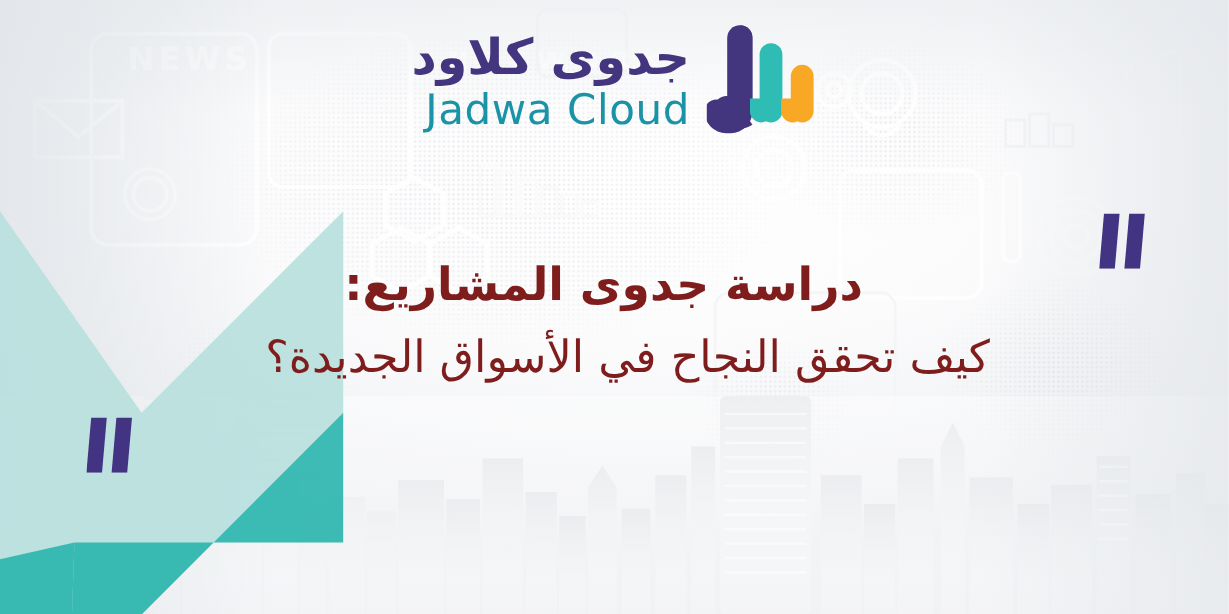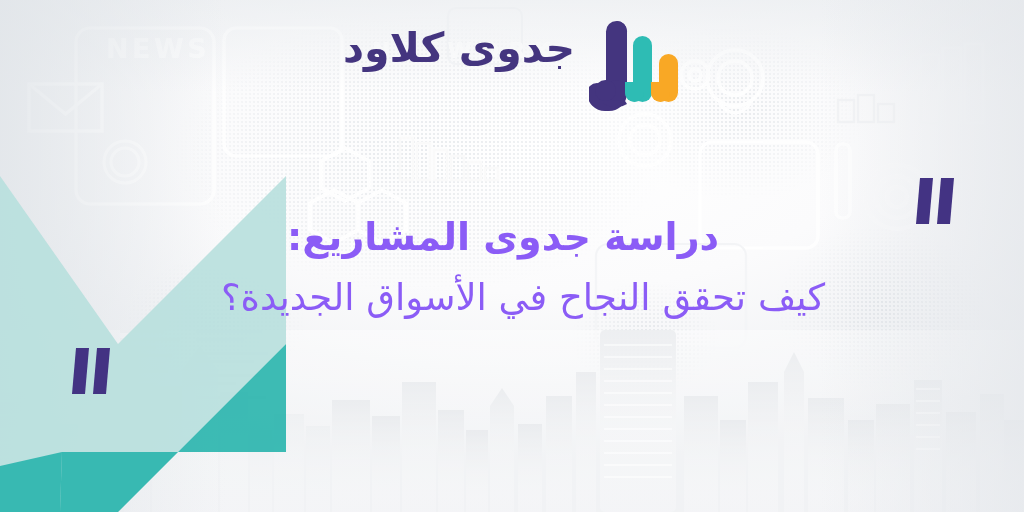--- a/index.html
+++ b/index.html
@@ -94,21 +94,21 @@
   }
   .logo-mark { width: 92px; height: 96px; flex: none; }
 
   
   .headline {
     position: absolute;
     left: 4px; right: 0;
     top: 214px;
     direction: rtl;
     text-align: center;
-    color: #8b5cf6;
+    color: #7f1d1d;
   }
   .headline-1 {
     font-size: 38px;
     font-weight: 700;
     line-height: 1.22;
     padding-right: 22px;
     white-space: nowrap;
   }
   .headline-2 {
     font-size: 37px;
@@ -311,20 +311,21 @@
     <polygon points="0,176 0,512 118,512 286,344 286,176 118,344" fill="#b9e0dd" opacity="0.92"></polygon>
     <polygon points="0,512 46,512 46,466 0,466" fill="#b9e0dd" opacity="0"></polygon>
     <polygon points="62,452 286,452 286,344 118,512 60,512" fill="#2cb5ae" opacity="0.92"></polygon>
     <polygon points="0,466 62,452 60,512 0,512" fill="#2cb5ae" opacity="0"></polygon>
     <polygon points="0,466 0,512 60,512 62,452" fill="#2cb5ae" opacity="0.92"></polygon>
   </svg>
 
   <div class="logo-block">
     <div class="logo-text">
       <div class="logo-ar">جدوى كلاود</div>
+      <div class="logo-en">Jadwa Cloud</div>
     </div>
     <svg class="logo-mark" viewBox="0 0 92 96">
       <path d="M30 3 h0 a10 10 0 0 1 10 10 v62 a18 18 0 0 1 -18 18 h-4 a18 18 0 0 1 -18 -18 a10 10 0 0 1 20 0 a0 0 0 0 0 0 0 z" fill="#44357f" transform="translate(-2,0)"></path>
       <rect x="17" y="3" width="21" height="80" rx="10.5" fill="#44357f"></rect>
       <path d="M17 68 a10.5 10.5 0 0 0 21 0 z" fill="#44357f"></path>
       <path d="M6 72 a21 21 0 0 0 32 14 l-11 -17 a10.5 10.5 0 0 1 -10 -4 z" fill="#44357f"></path>
       <circle cx="27.5" cy="72.5" r="10.5" fill="#44357f"></circle>
       <rect x="6" y="62" width="21" height="21" rx="10.5" fill="#44357f"></rect>
 
       <rect x="44" y="18" width="19" height="66" rx="9.5" fill="#2ebcb4"></rect>

